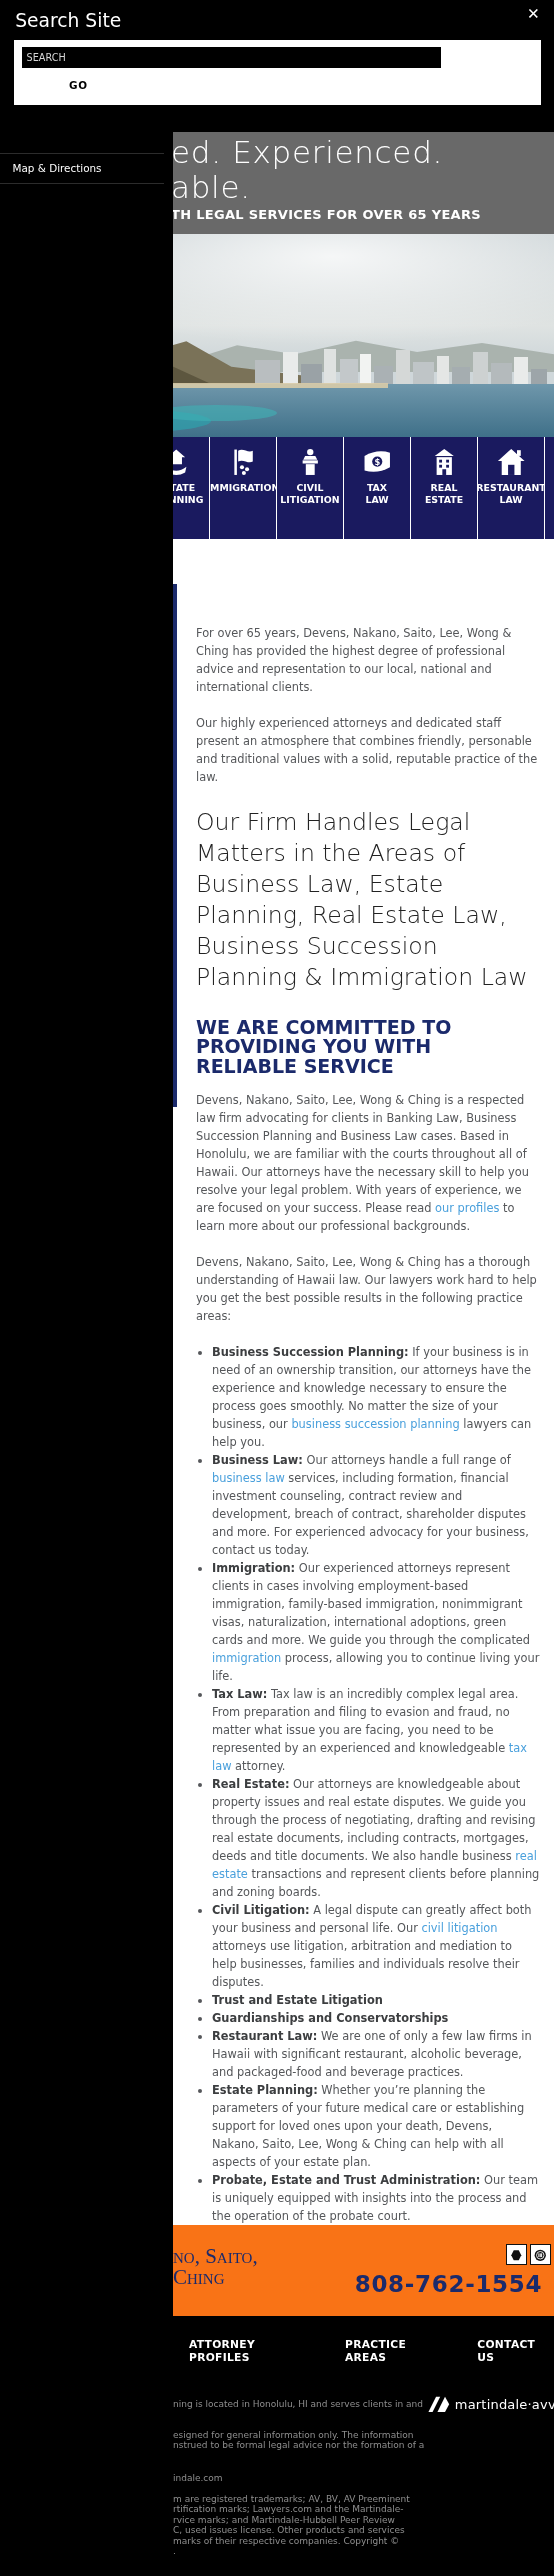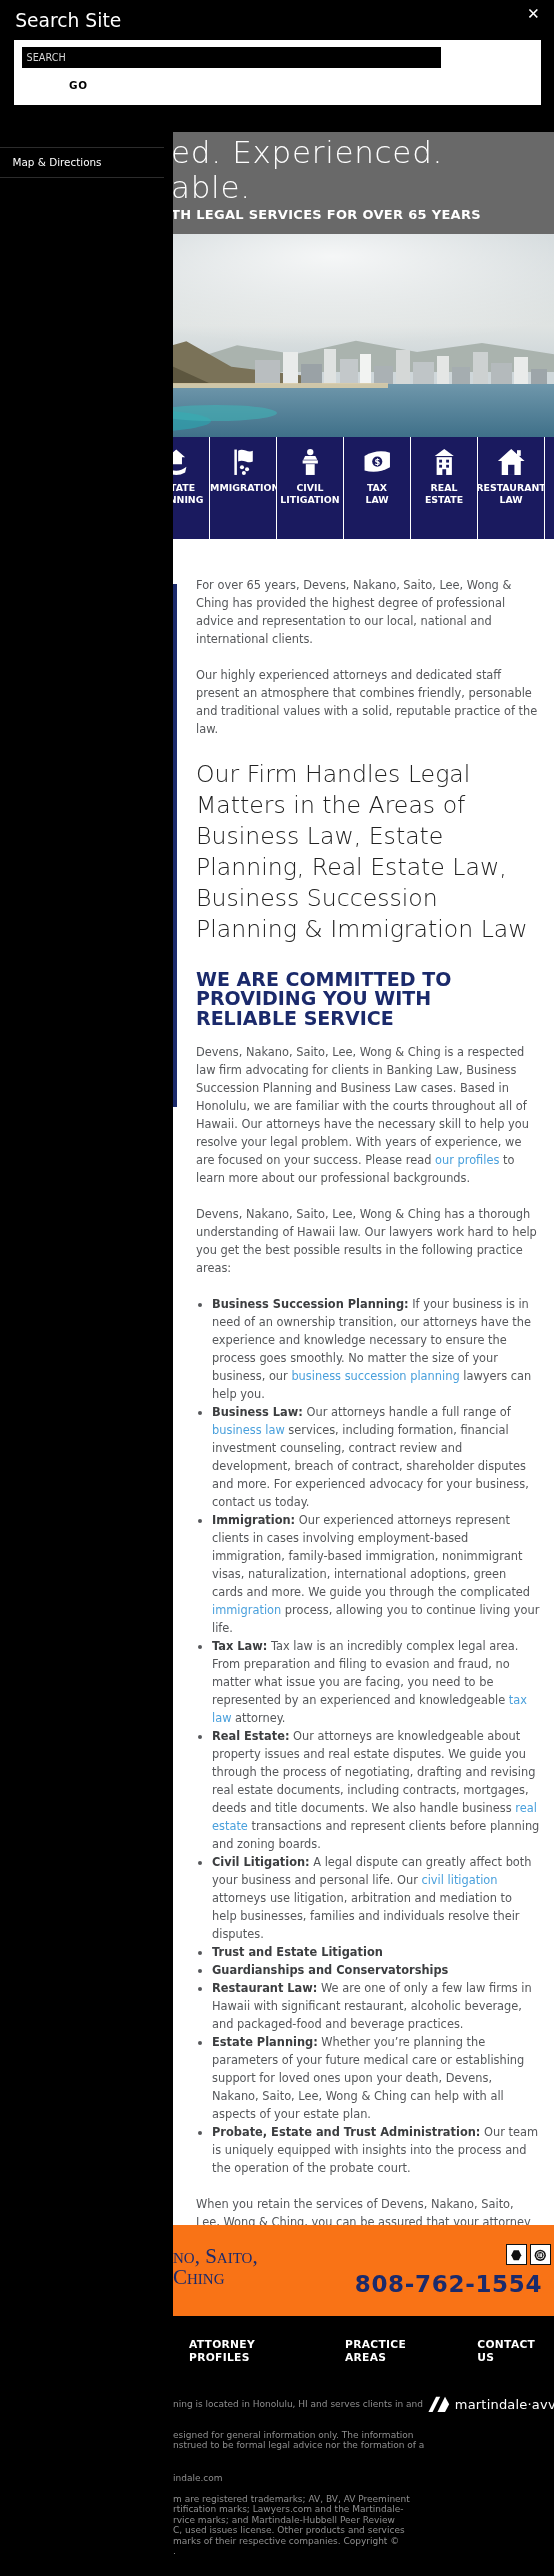--- a/index.html
+++ b/index.html
@@ -50,21 +50,21 @@
   .nav-row{display:flex;height:103px;padding-left:9px;}
   .nav-cell{width:67px;min-width:67px;box-sizing:border-box;border-right:0.7px solid #fff;
             display:flex;flex-direction:column;align-items:center;padding-top:9.7px;
             overflow:hidden;cursor:pointer;}
   .nav-icon{height:32px;display:flex;align-items:center;}
   .nav-label{margin-top:3.5px;width:min-content;color:#fff;font-size:9.4px;font-weight:bold;
              line-height:11.8px;text-align:center;white-space:normal;}
 
   
   .sec-main{top:539px;left:0;width:554px;height:1777px;background:#fff;overflow:hidden;}
-  .content{margin-left:196px;width:344px;padding-top:37px;}
+  .content{margin-left:196px;width:344px;padding-top:37px;margin-top:48px;}
   .content p{font-size:11.4px;line-height:18px;color:#55575a;margin:0 0 18px;}
   .content h1{font-size:23.6px;line-height:31px;font-weight:200;color:#222;margin:21px 0 23.6px;}
   .content h2{font-size:19px;line-height:19.4px;color:#1b2a6b;font-weight:bold;margin:25px 0 15.2px;width:308px;}
   .content ul{margin:0 0 18px;padding-left:16px;}
   .content li{font-size:11.4px;line-height:18px;color:#55575a;}
   .content b{color:#3c3e40;}
   a.lnk{color:#4aa0dc;text-decoration:none;cursor:pointer;}
   .navy-line{top:584px;left:173px;width:3.5px;height:523px;background:#1b2a6b;z-index:6;}
 
   
@@ -286,18 +286,18 @@
     <div class="mavvo">
       <svg width="23.6" height="16.6" viewBox="0 0 34 24">
         <path d="M2 23 13 1h6L8 23z" fill="#fff"></path>
         <path d="M15 23 26 1l6 11-6 11z" fill="#fff"></path>
       </svg>
       <span class="mavvo-text"><span>martindale·avvo</span></span>
     </div>
   </div>
 
   <div class="abs" style="top:132px;left:0;width:173px;height:2444px;background:#000;z-index:10;">
-    <div style="margin-top:15px;width:164px;box-sizing:border-box;padding:8.3px 0 8.3px 12.5px;
+    <div style="margin-top:21px;width:164px;box-sizing:border-box;padding:8.3px 0 8.3px 12.5px;
                 border-top:0.7px solid #2c2c2c;border-bottom:0.7px solid #2c2c2c;color:#fff;font-size:10.4px;cursor:pointer;">Map &amp; Directions</div>
   </div>
 
 </div>
 
 
 </body></html>

